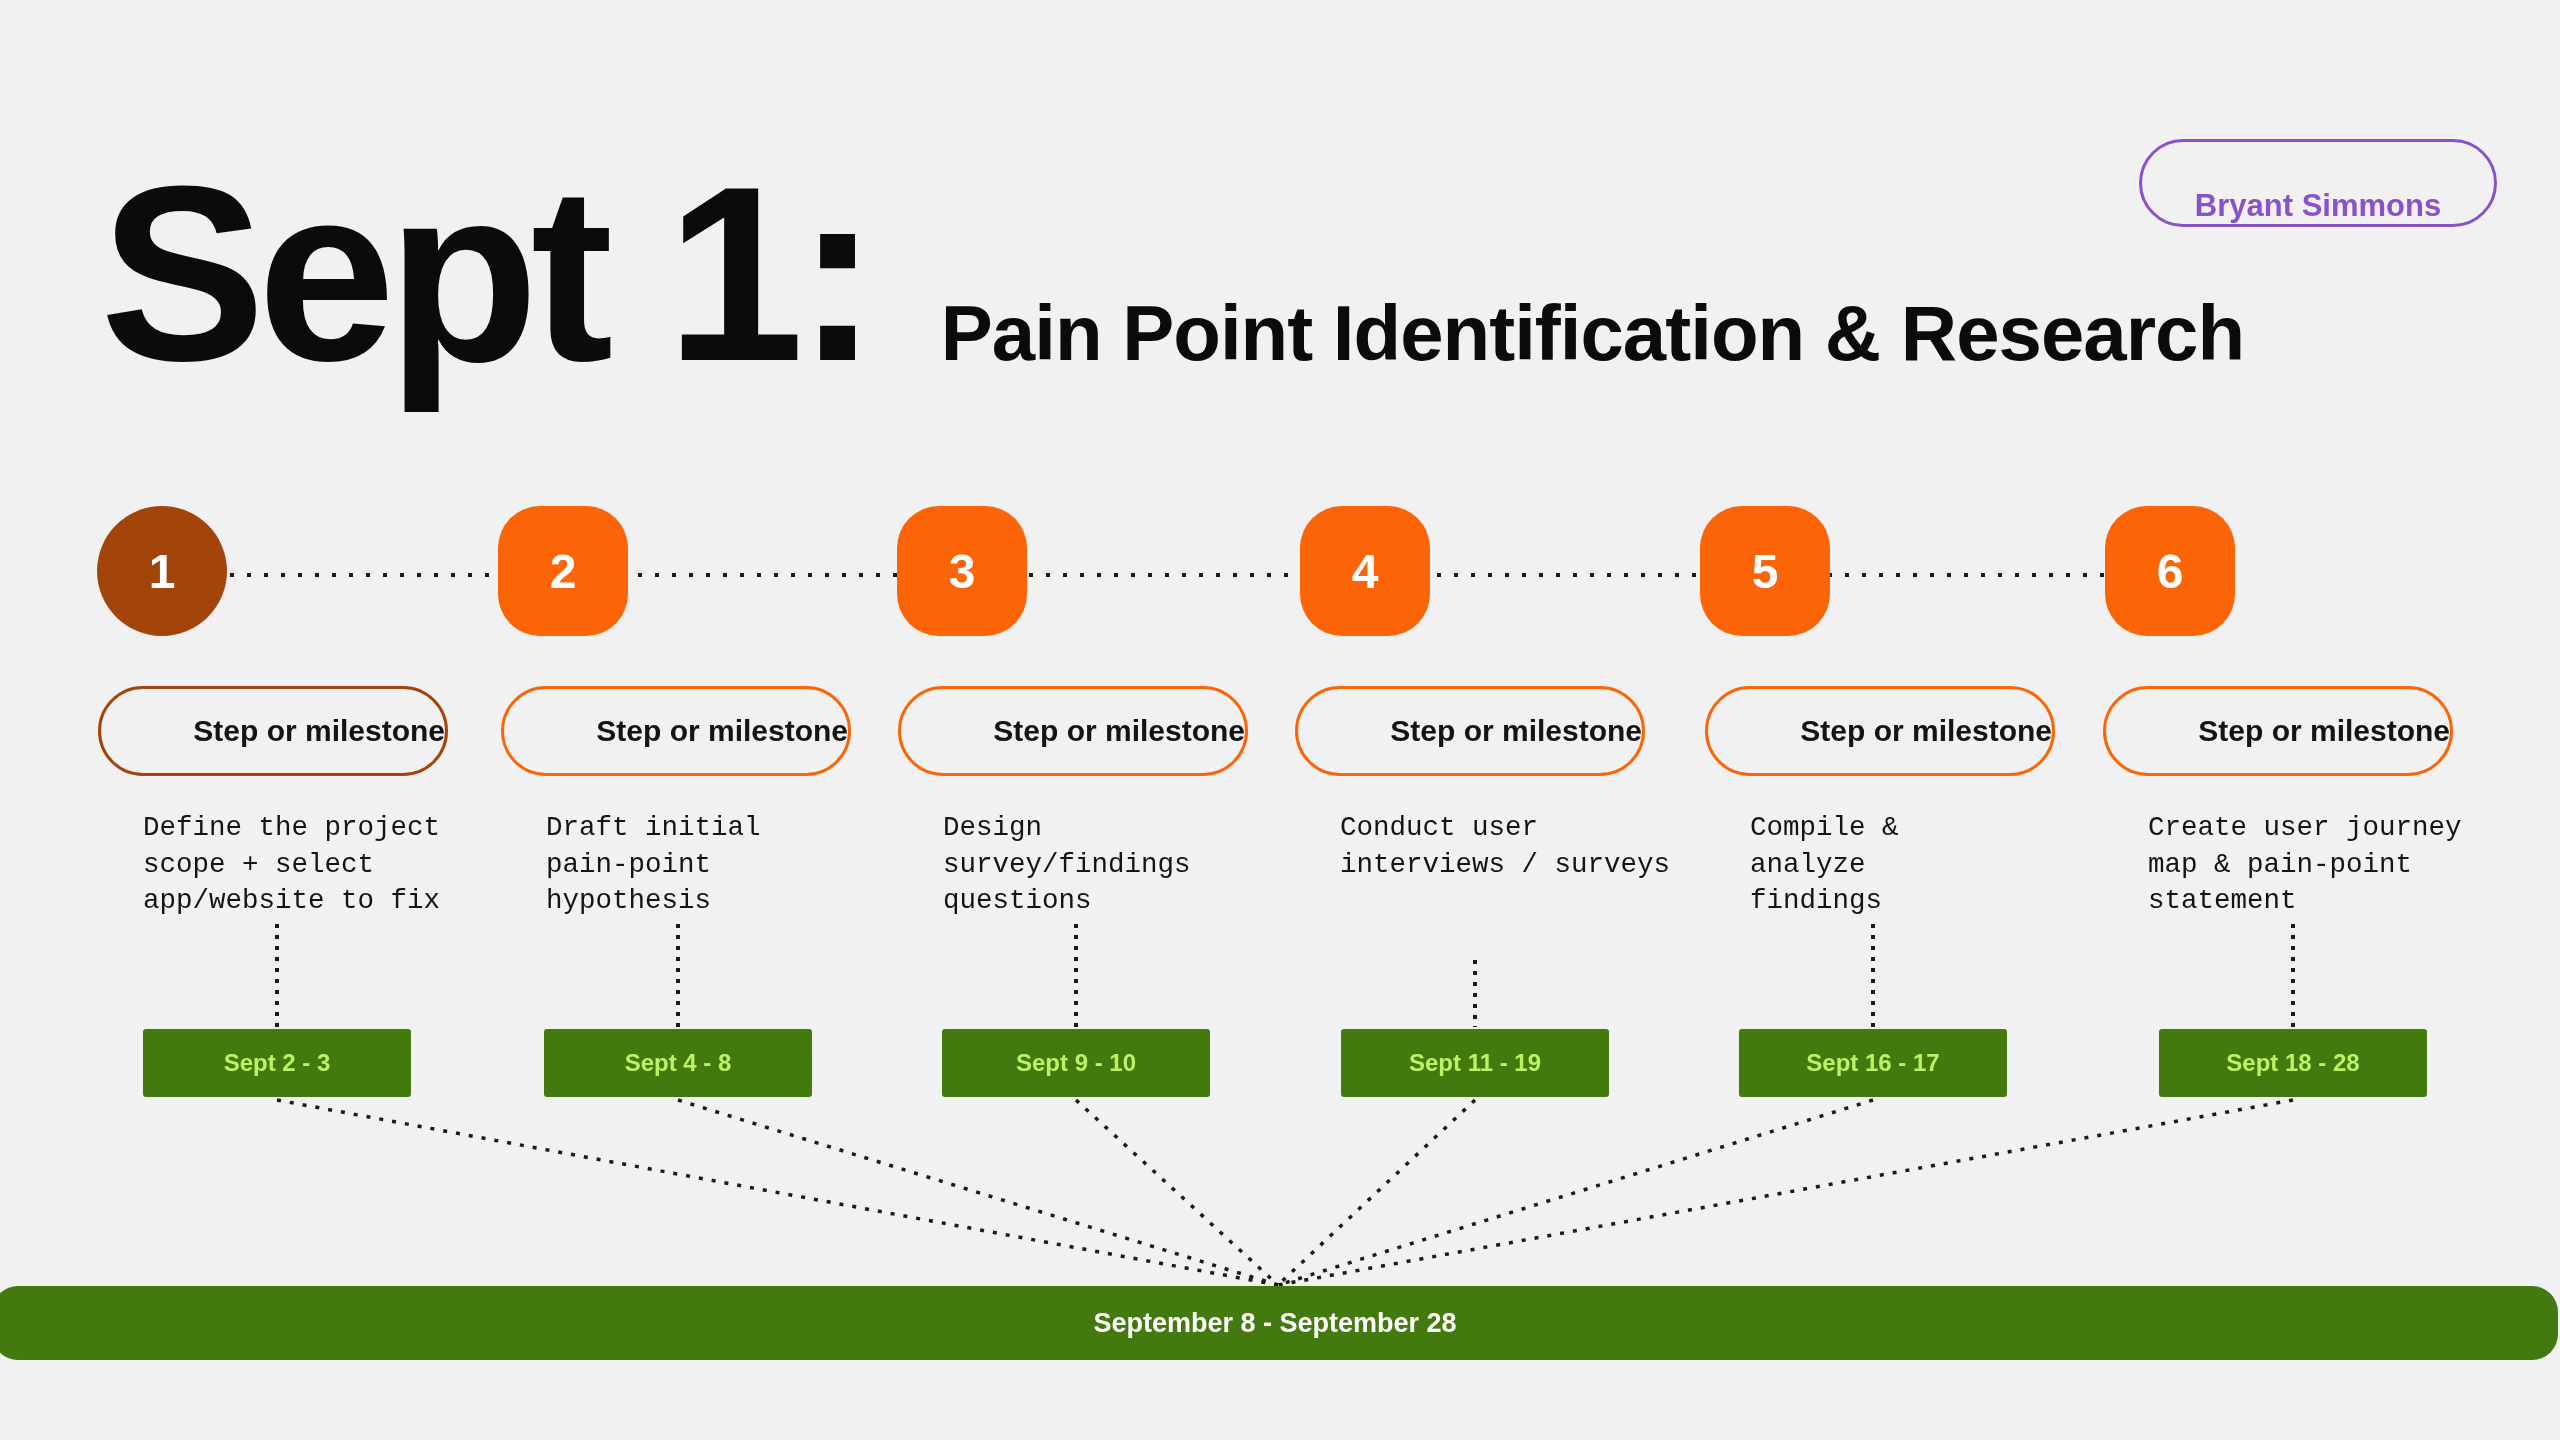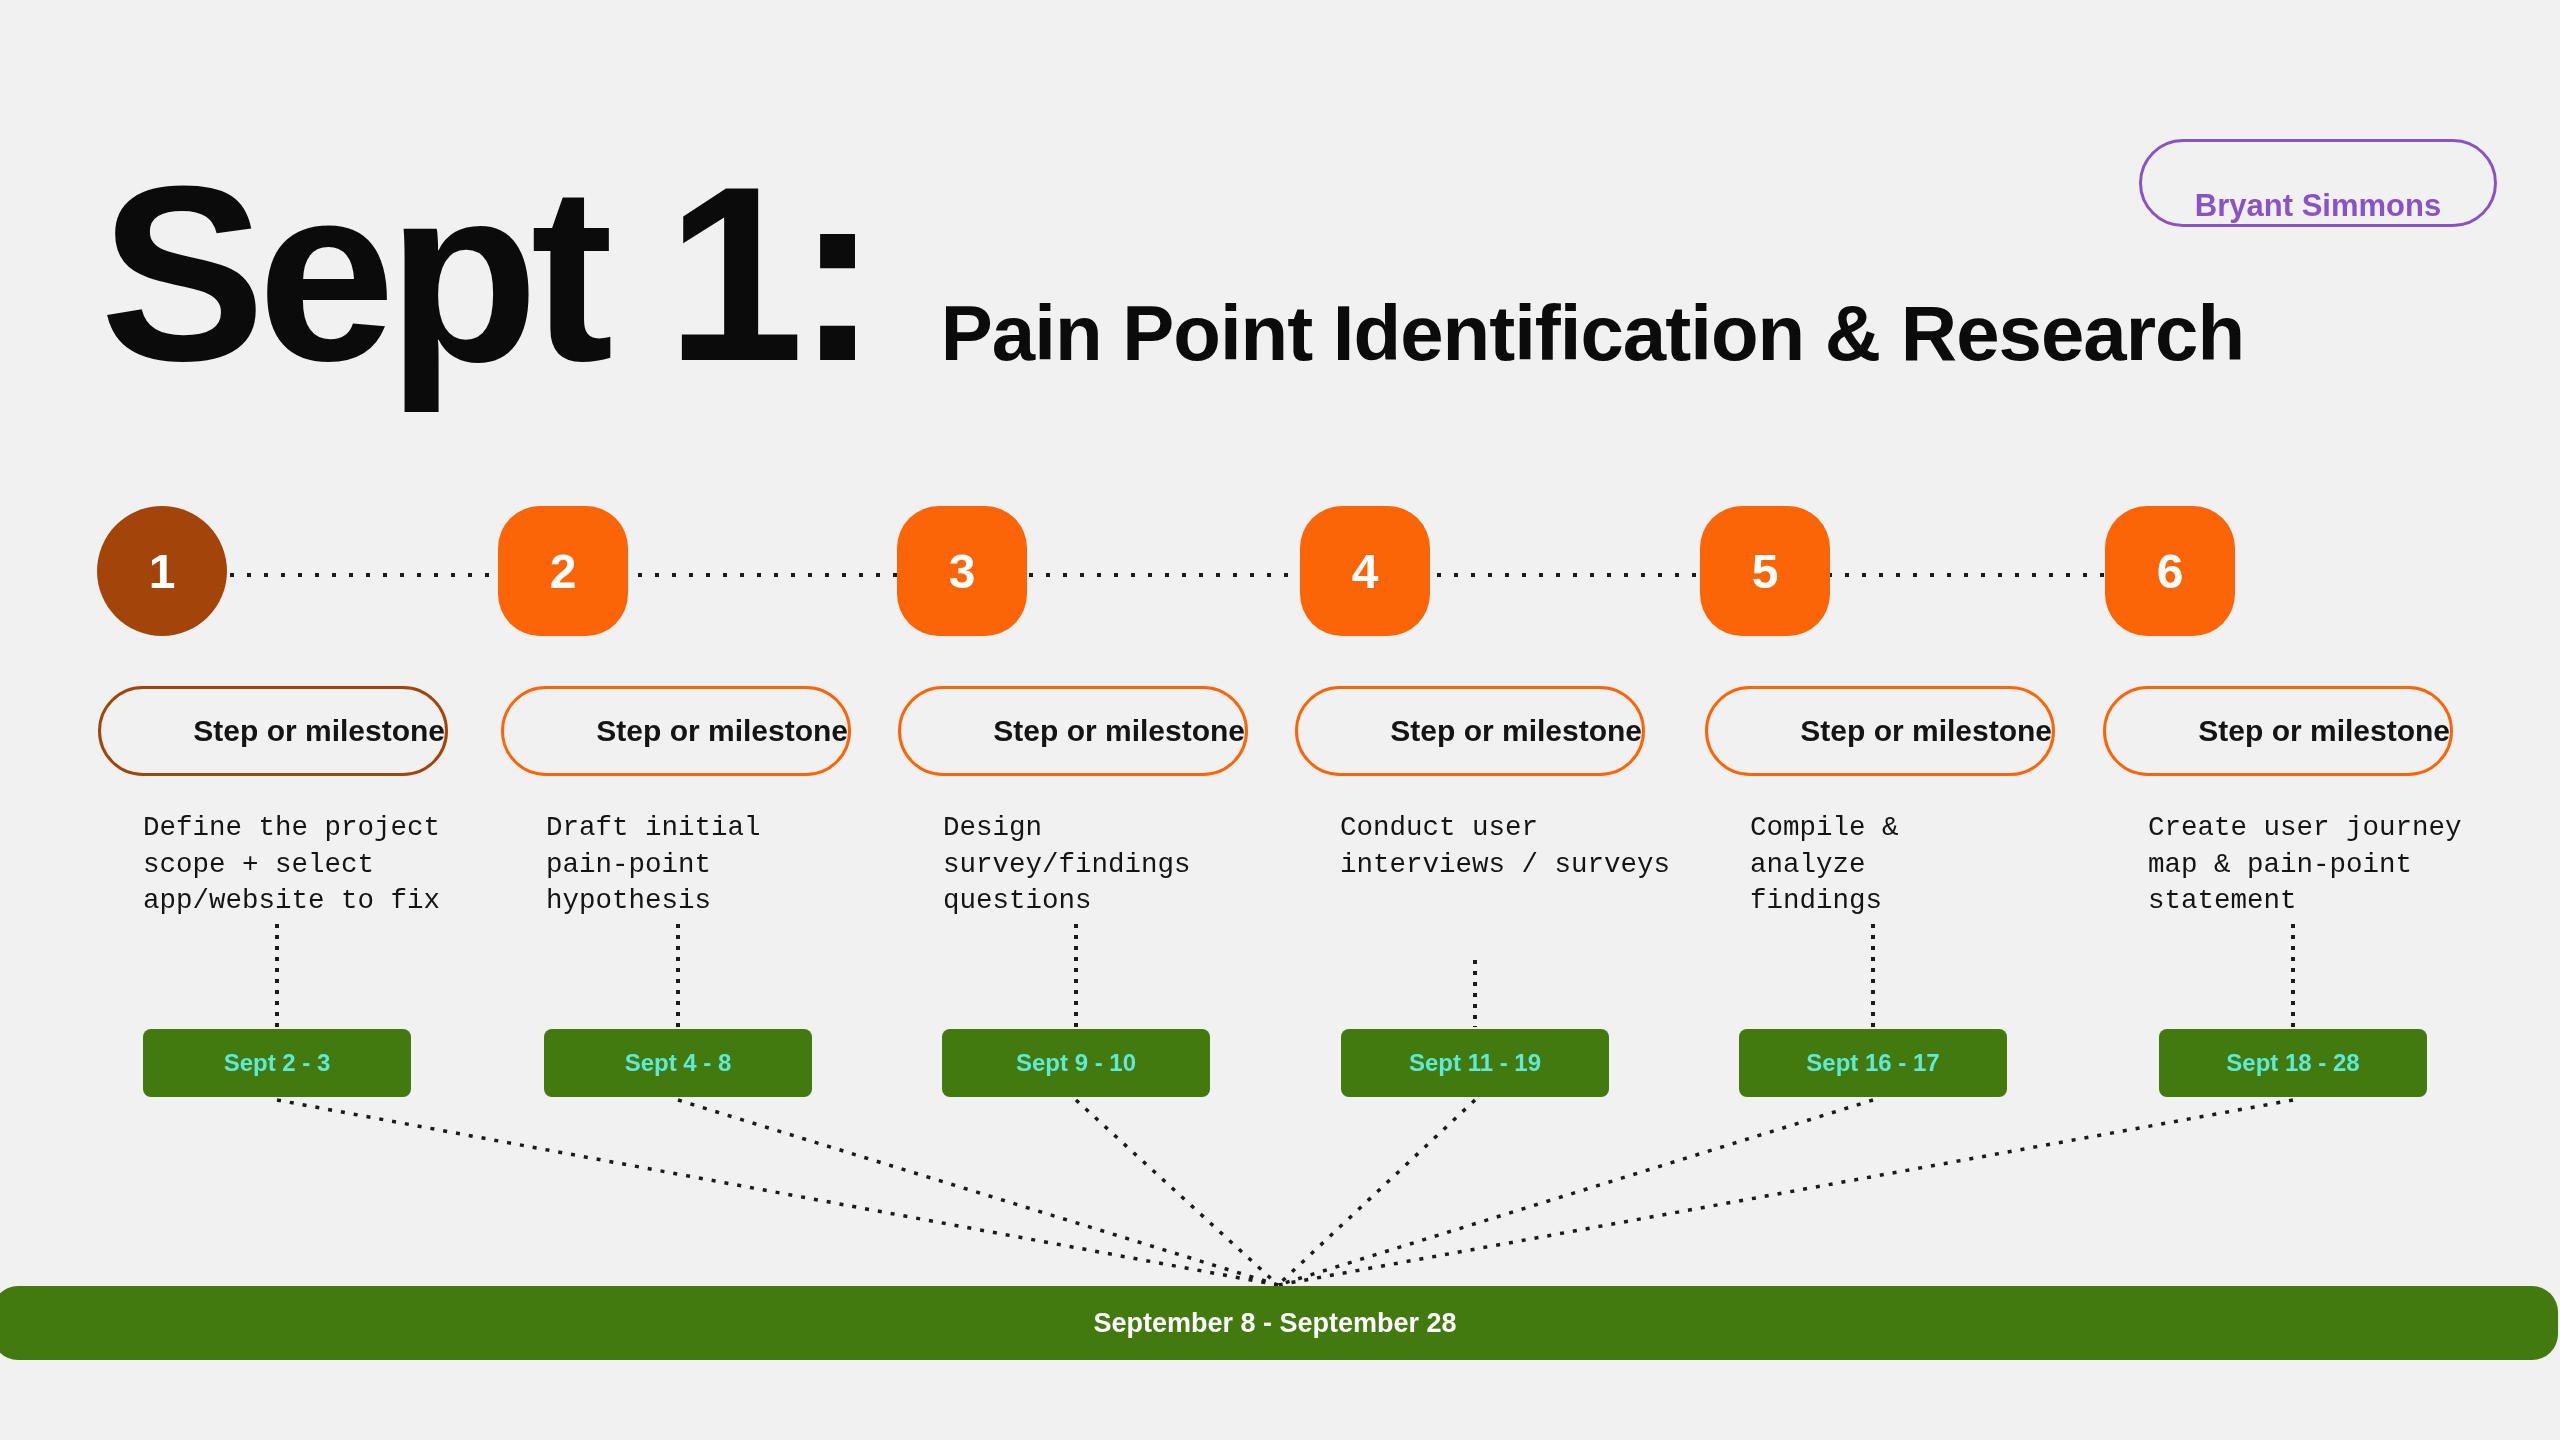--- a/index.html
+++ b/index.html
@@ -61,23 +61,23 @@
   .desc {
     position: absolute; top: 810px;
     font-size: 27.5px; line-height: 1.33; color: #141414;
     z-index: 2;
     font-family: Liberation Mono, monospace;
   }
 
   
   .date-badge {
     position: absolute; top: 1029px; width: 268px; height: 68px;
-    background: var(--green, #427a10); border-radius: 8px;
+    background: var(--green, #427a10); border-radius: 3px;
     display: flex; align-items: center; justify-content: center;
-    color: #5eead4; font-size: 24px; font-weight: 600;
+    color: #bef264; font-size: 24px; font-weight: 600;
     z-index: 2; cursor: pointer;
   }
 
   
   .bottom-bar {
     position: absolute; left: -8px; top: 1286px; width: 2566px; height: 74px;
     background: var(--green, #427a10); border-radius: 26px;
     display: flex; align-items: center; justify-content: center;
     color: #fff; font-size: 27px; font-weight: 600;
     z-index: 3;

